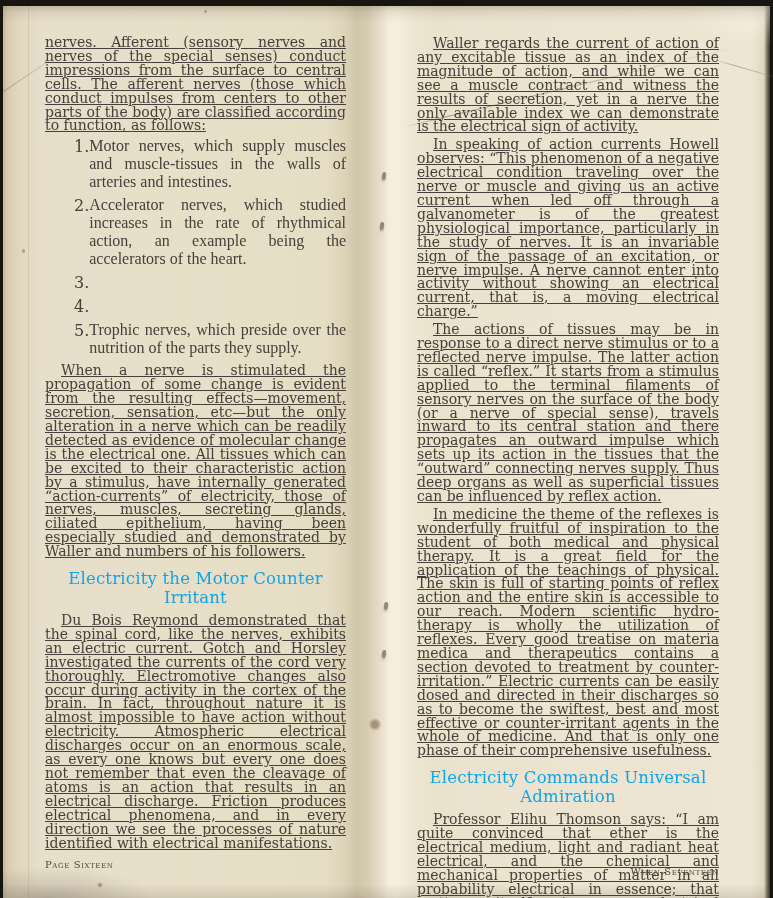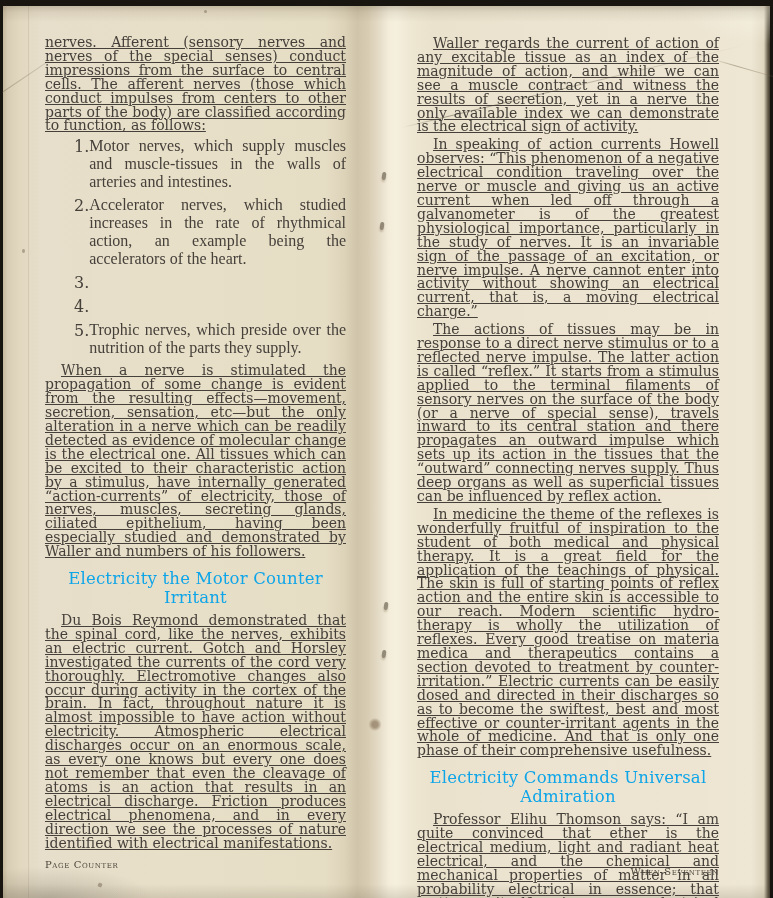--- a/index.html
+++ b/index.html
@@ -109,21 +109,21 @@
       </div>
     </div>
 
     <p class="body indent">When a nerve is stimulated the propagation of some change is evident from the resulting effects—movement, secretion, sensation, etc—but the only alteration in a nerve which can be readily detected as evidence of molecular change is the electrical one. All tissues which can be excited to their characteristic action by a stimulus, have internally generated “action-currents” of electricity, those of nerves, muscles, secreting glands, ciliated epithelium, having been especially studied and demonstrated by Waller and numbers of his followers.</p>
 
     <h2 class="heading">Electricity the Motor Counter Irritant</h2>
 
     <p class="body indent">Du Bois Reymond demonstrated that the spinal cord, like the nerves, exhibits an electric current. Gotch and Horsley investigated the currents of the cord very thoroughly. Electromotive changes also occur during activity in the cortex of the brain. In fact, throughout nature it is almost impossible to have action without electricity. Atmospheric electrical discharges occur on an enormous scale, as every one knows but every one does not remember that even the cleavage of atoms is an action that results in an electrical discharge. Friction produces electrical phenomena, and in every direction we see the processes of nature identified with electrical manifestations.</p>
   </div>
 
-  <div class="footer fl">Page Counter</div>
+  <div class="footer fl">Page Sixteen</div>
 
   <div class="col right-col">
     <p class="body indent">Waller regards the current of action of any excitable tissue as an index of the magnitude of action, and while we can see a muscle contract and witness the results of secretion, yet in a nerve the only available index we can demonstrate is the electrical sign of activity.</p>
     <p class="body indent">In speaking of action currents Howell observes: “This phenomenon of a negative electrical condition traveling over the nerve or muscle and giving us an active current when led off through a galvanometer is of the greatest physiological importance, particularly in the study of nerves. It is an invariable sign of the passage of an excitation, or nerve impulse. A nerve cannot enter into activity without showing an electrical current, that is, a moving electrical charge.”</p>
     <p class="body indent">The actions of tissues may be in response to a direct nerve stimulus or to a reflected nerve impulse. The latter action is called “reflex.” It starts from a stimulus applied to the terminal filaments of sensory nerves on the surface of the body (or a nerve of special sense), travels inward to its central station and there propagates an outward impulse which sets up its action in the tissues that the “outward” connecting nerves supply. Thus deep organs as well as superficial tissues can be influenced by reflex action.</p>
     <p class="body indent">In medicine the theme of the reflexes is wonderfully fruitful of inspiration to the student of both medical and physical therapy. It is a great field for the application of the teachings of physical. The skin is full of starting points of reflex action and the entire skin is accessible to our reach. Modern scientific hydro-therapy is wholly the utilization of reflexes. Every good treatise on materia medica and therapeutics contains a section devoted to treatment by counter-irritation.” Electric currents can be easily dosed and directed in their discharges so as to become the swiftest, best and most effective or counter-irritant agents in the whole of medicine. And that is only one phase of their comprehensive usefulness.</p>
 
     <h2 class="heading">Electricity Commands Universal Admiration</h2>
 
     <p class="body indent">Professor Elihu Thomson says: “I am quite convinced that ether is the electrical medium, light and radiant heat electrical, and the chemical and mechanical properties of matter in all probability electrical in essence; that matter itself is an electrical phenomenon.”</p>

